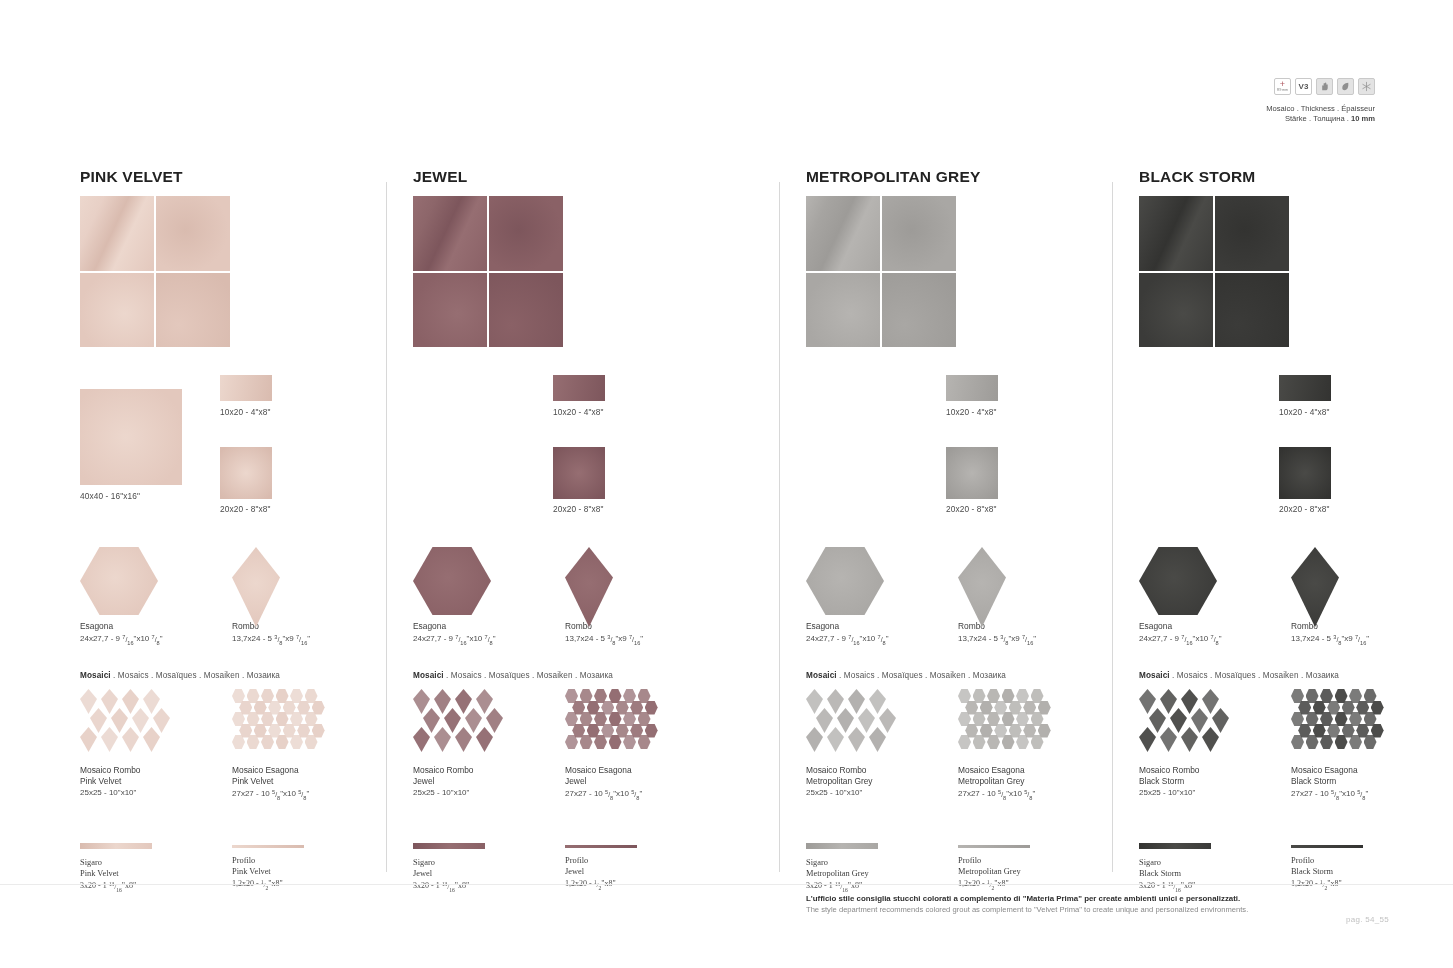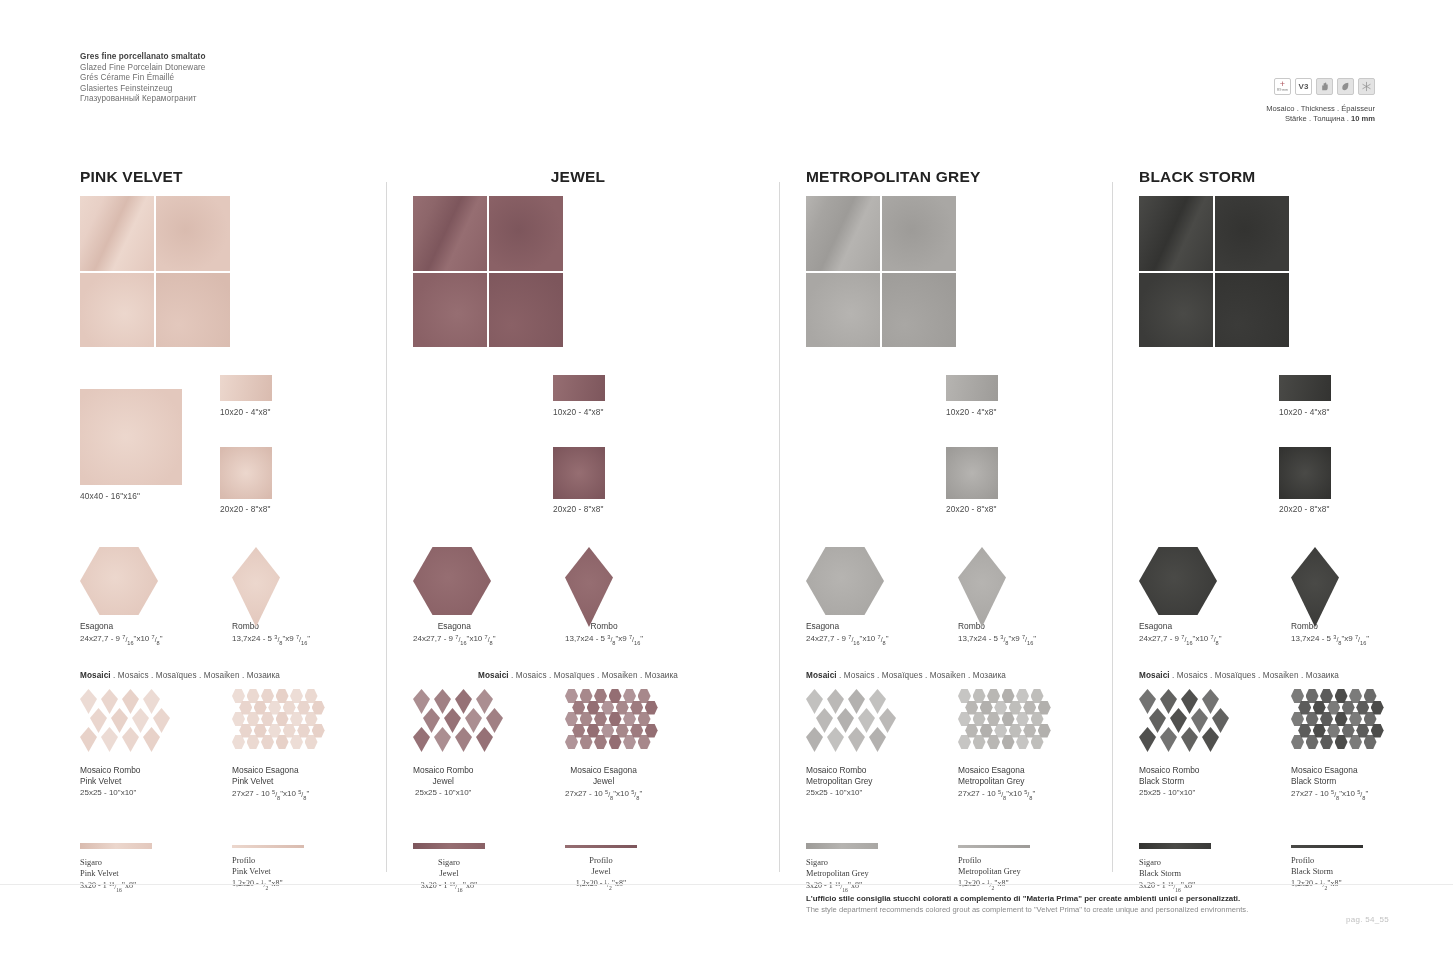--- a/index.html
+++ b/index.html
@@ -32,21 +32,21 @@
   .ico-txt { font-size:8px; color:#555; font-weight:bold; letter-spacing:0; }
   .ico-plus { font-size:9px; color:#b05a63; line-height:7px; }
   .ico-sub { font-size:3.4px; color:#777; line-height:4px; }
   .thickness { margin-top:9px; font-size:7.6px; line-height:10px; color:#454545; }
   .thickness b { font-weight:bold; }
 
   
   .columns { position:absolute; left:0; top:168px; width:1453px; }
   .col { position:absolute; top:0; width:330px; }
   .col-1 { left:80px; }
-  .col-2 { left:413px;text-align:center; }
+  .col-2 { left:413px; }
   .col-3 { left:806px; }
   .col-4 { left:1139px; }
 
   .divider { position:absolute; top:182px; width:1px; height:690px; background:#d8d8d8; }
   .div-1 { left:386px; }
   .div-2 { left:779px; }
   .div-3 { left:1112px; }
 
   .col-title {
     font-size:15.5px; font-weight:bold; letter-spacing:.2px; color:#222;
@@ -118,27 +118,20 @@
   .footer-note { position:absolute; left:806px; top:893px; }
   .footer-note .it { font-size:7.9px; font-weight:bold; color:#2e2e2e; line-height:11px; }
   .footer-note .en { font-size:7.6px; color:#8a8a8a; line-height:11px; }
   .page-num { position:absolute; right:64px; top:915px; font-size:8px; color:#c2c2c2; letter-spacing:.3px; }
   .baseline { position:absolute; left:0; top:884px; width:1453px; height:1px; background:#ebebeb; }
 </style>
 </head>
 <body>
 
 <div class="header">
-  <div class="subtitles">
-    <div class="first">Gres fine porcellanato smaltato</div>
-    <div>Glazed Fine Porcelain Dtoneware</div>
-    <div>Grés Cérame Fin Émaillé</div>
-    <div>Glasiertes Feinsteinzeug</div>
-    <div>Глазурованный Керамогранит</div>
-  </div>
 </div>
 
 <div class="header-right">
   <div class="icon-row">
     <div class="ico">
       <div style="text-align:center">
         <div class="ico-plus">+</div>
         <div class="ico-sub">R9 mm</div>
       </div>
     </div>

